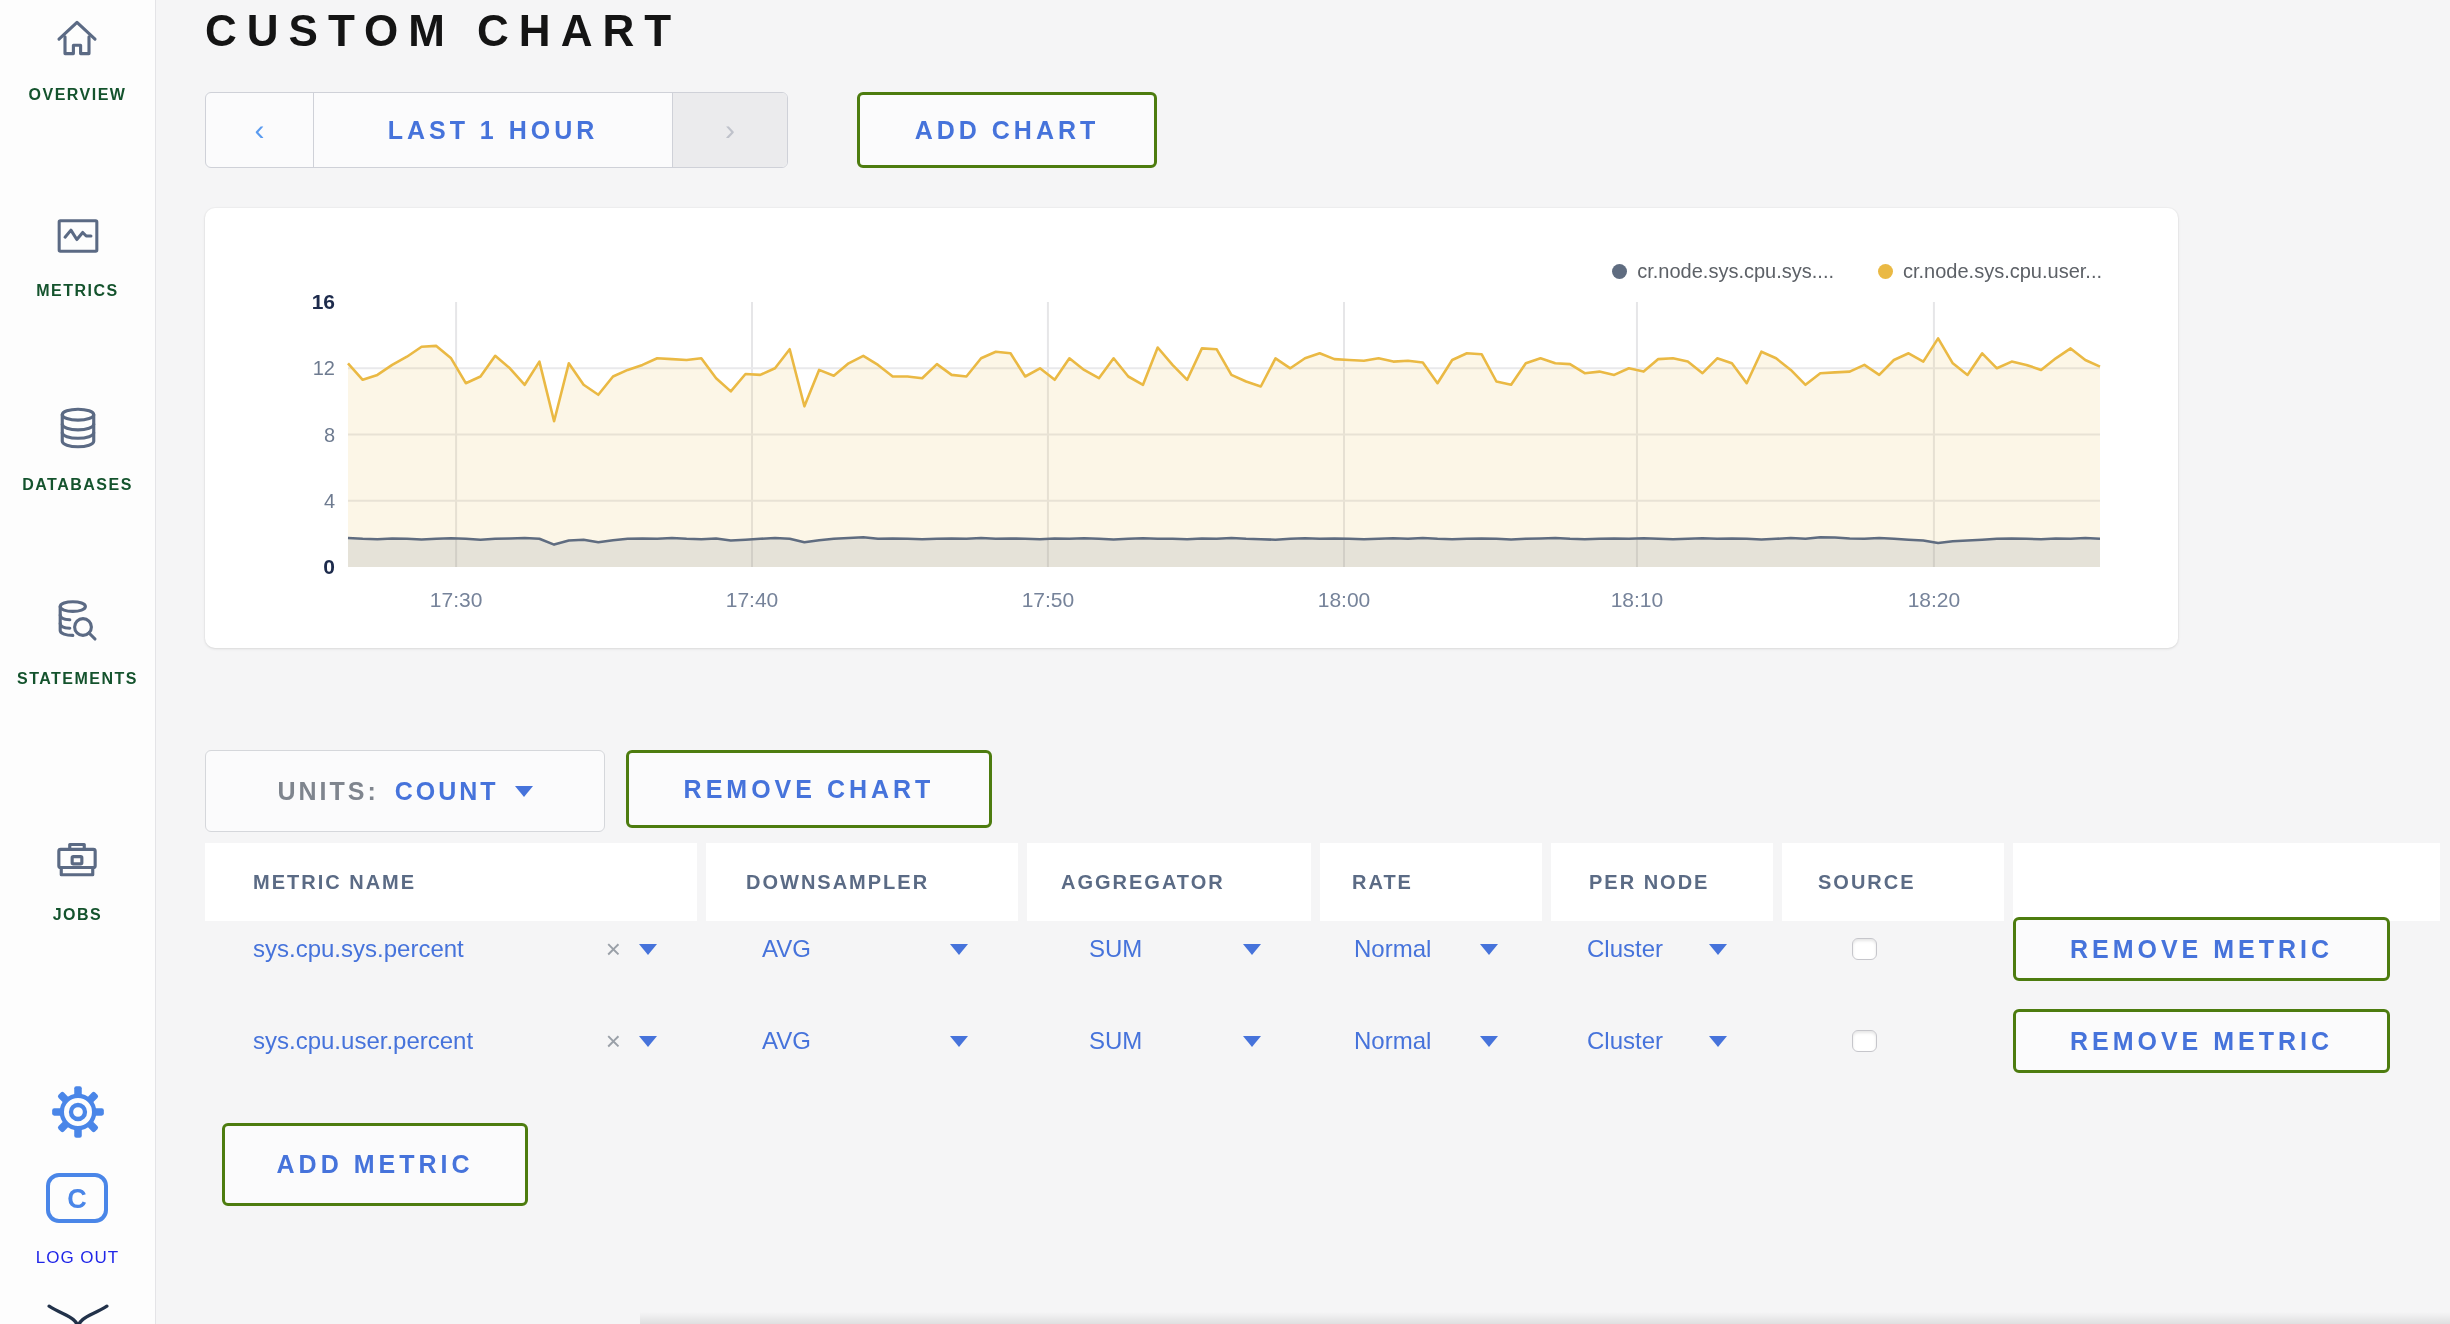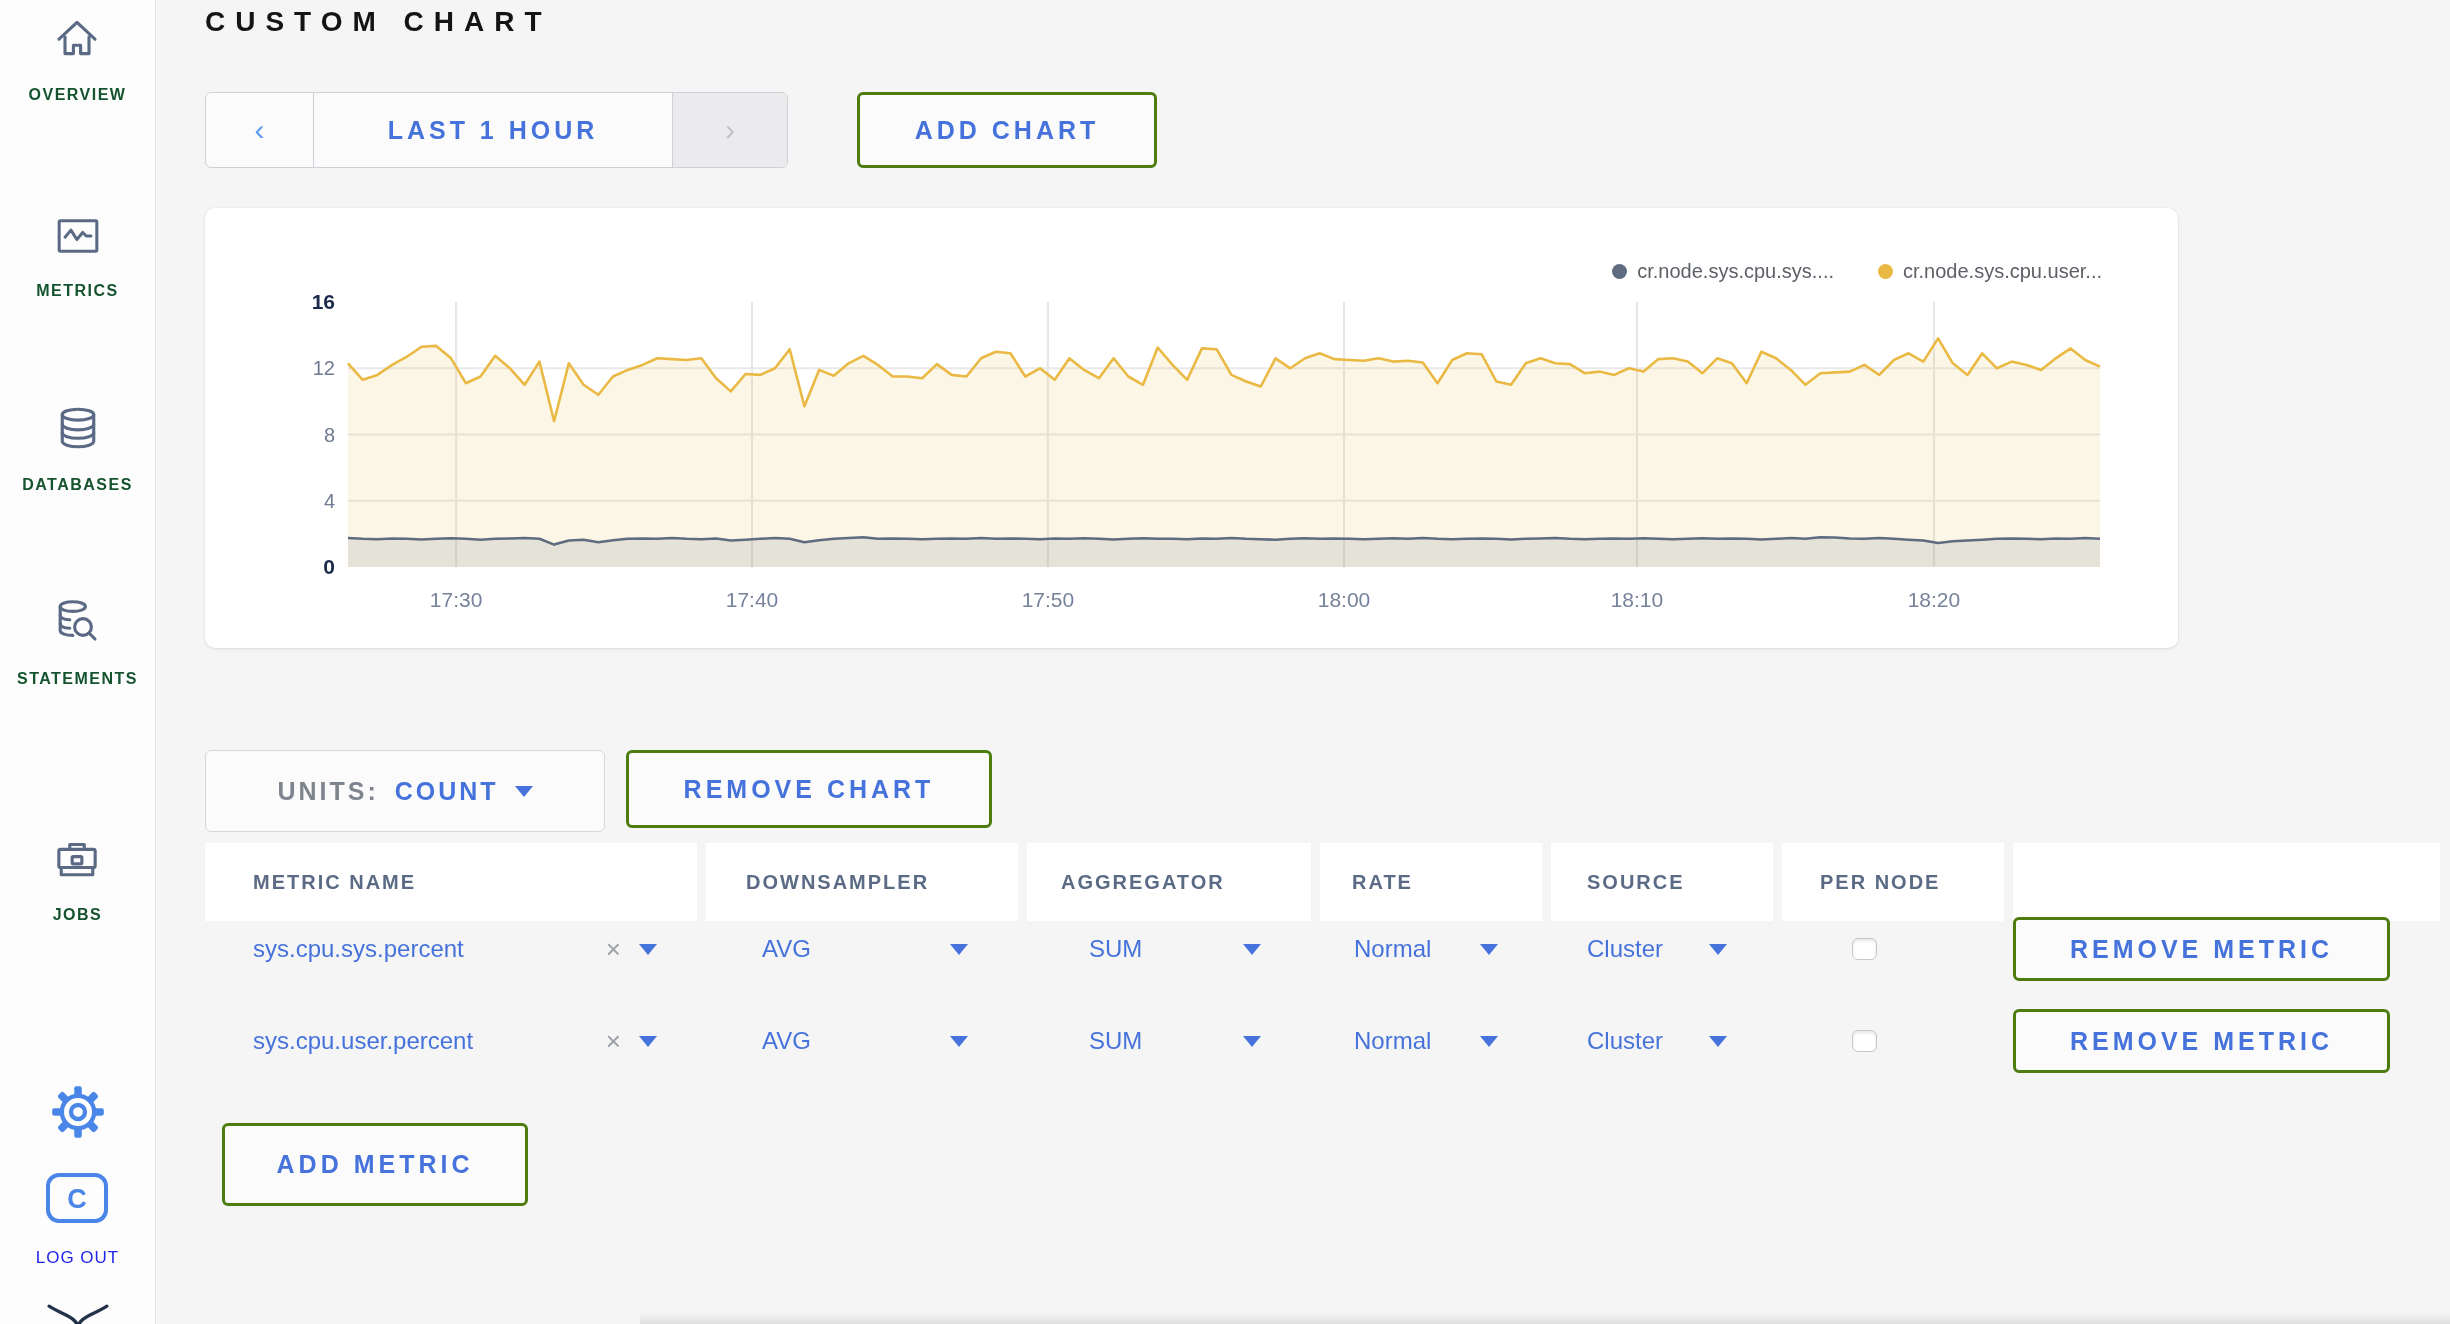--- a/index.html
+++ b/index.html
@@ -25,21 +25,21 @@
   .n1{ margin-top:16px; } .n2{ margin-top:112px; } .n3{ margin-top:106px; }
   .n4{ margin-top:104px; } .n5{ margin-top:150px; }
   .gear-wrap { margin-top:160px; cursor:pointer; }
   .logout-wrap { margin-top:28px; display:flex; flex-direction:column; align-items:center; cursor:pointer; }
   .logout-lbl { margin-top:24px; font-size:17px; font-weight:normal; letter-spacing:1px; color:#2026e8; }
   .bug-wrap { margin-top:34px; cursor:pointer; }
 
   
   .page-title {
     position:absolute; left:205px; top:6px;
-    font-size:28px; font-weight:800; letter-spacing:10px; color:#141414;
+    font-size:44px; font-weight:800; letter-spacing:10px; color:#141414;
   }
   .time-selector {
     position:absolute; left:205px; top:92px; width:583px; height:76px;
     border:1px solid #cfd1d8; border-radius:6px; background:#fbfbfc;
     display:flex; overflow:hidden;
   }
   .ts-seg { display:flex; align-items:center; justify-content:center; }
   .ts-prev { width:108px; border-right:1px solid #cfd1d8; font-size:30px; color:#5a9bf0; cursor:pointer; }
   .ts-label { flex:1; font-size:25px; font-weight:bold; letter-spacing:4px; color:#4673db; cursor:pointer; }
   .ts-next { width:115px; border-left:1px solid #cfd1d8; background:#ebebed; font-size:30px; color:#bfc2cb; cursor:default; }
@@ -260,22 +260,22 @@
   <span class="units-value">COUNT</span>
   <span class="caret"></span>
 </div>
 <div class="btn remove-chart">REMOVE CHART</div>
 
 <div class="mgrid mhead" style="position:absolute;">
     <div class="th" style="padding-left: 48px;">METRIC NAME</div>
     <div class="th" style="padding-left: 40px;">DOWNSAMPLER</div>
     <div class="th" style="padding-left: 34px;">AGGREGATOR</div>
     <div class="th" style="padding-left: 32px;">RATE</div>
+    <div class="th" style="padding-left: 38px;">PER NODE</div>
     <div class="th" style="padding-left: 36px;">SOURCE</div>
-    <div class="th" style="padding-left: 38px;">PER NODE</div>
     <div class="th" style="padding-left: 0px;"></div>
   </div>
 <div class="rows-wrap">
     <div class="mrow">
       <div class="cell c1">
         <span class="blue">sys.cpu.sys.percent</span>
         <div class="ctl">
           <span class="xmark">×</span>
           <span class="caret"></span>
         </div>

